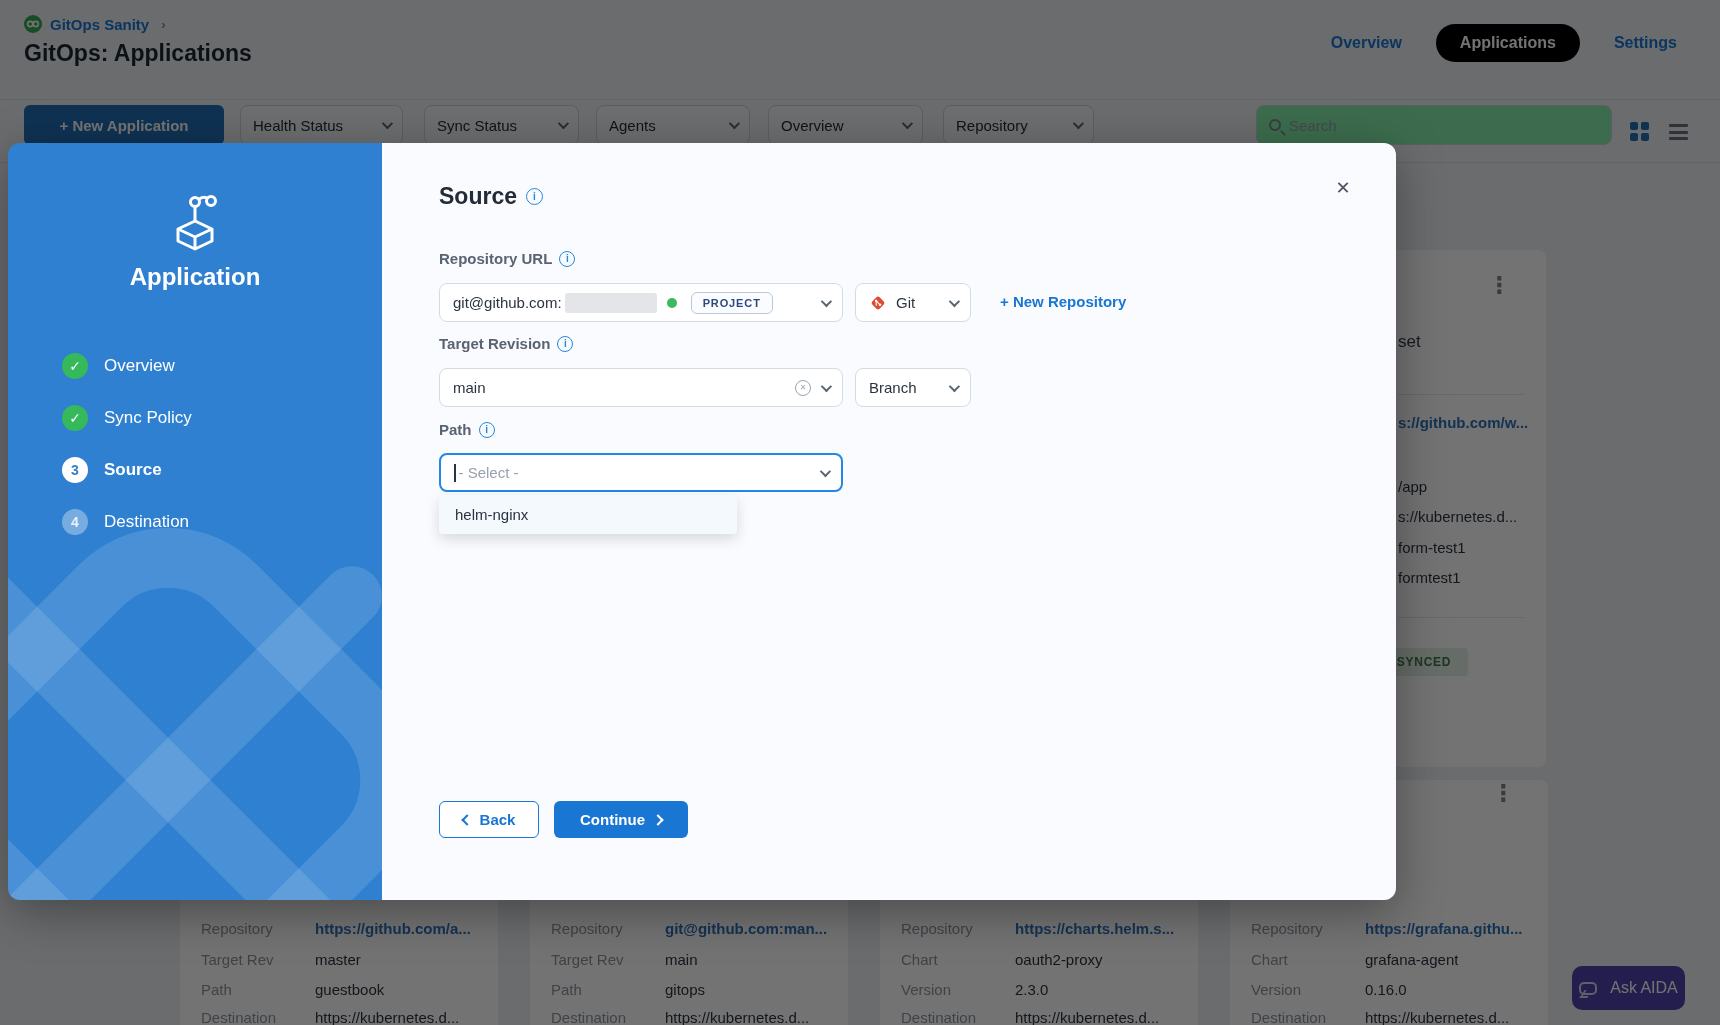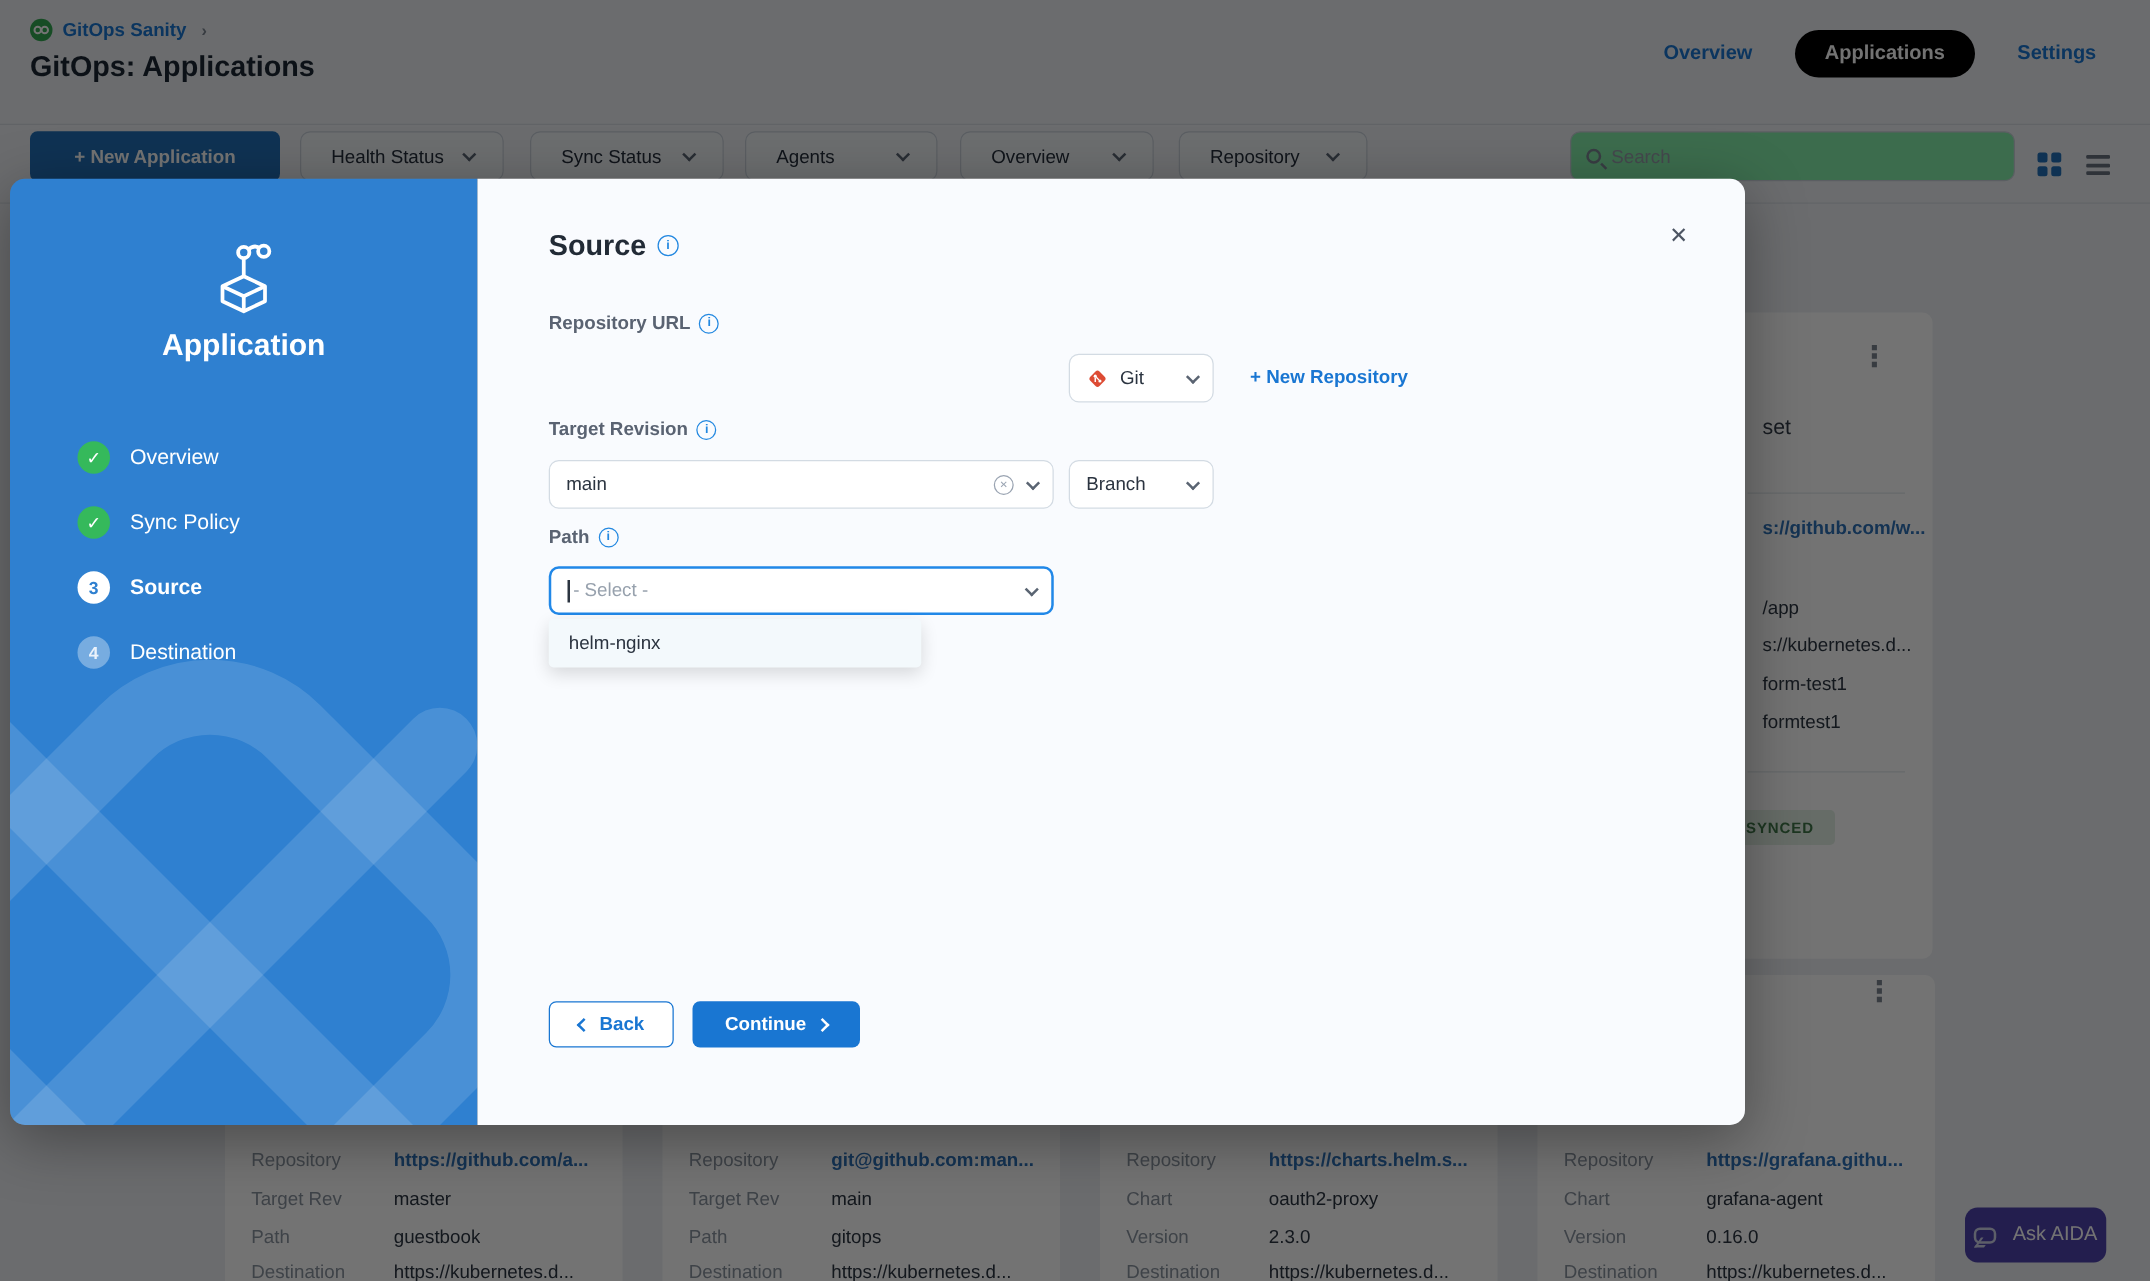--- a/index.html
+++ b/index.html
@@ -19,40 +19,40 @@
   .crumb-chev { color:#7c8591; font-size:13px; font-weight:700; margin-left:4px; }
   .page-title { position:absolute; left:24px; top:40px; font-size:23px; font-weight:700; color:#1c2733; }
 
   .top-nav { position:absolute; top:24px; right:43px; display:flex; align-items:center; gap:34px; }
   .nav-link { color:#1976d2; font-size:16px; font-weight:700; cursor:pointer; }
   .nav-pill { background:#000000; color:#ffffff; font-size:16px; font-weight:700; padding:10px 24px; border-radius:22px; cursor:pointer; }
 
   .toolbar-btn { position:absolute; top:105px; left:24px; width:200px; height:40px; background:#2270b8; color:#fff;
     font-size:15px; font-weight:700; border:none; border-radius:6px; display:flex; align-items:center; justify-content:center; }
   .filter { position:absolute; top:105px; height:40px; background:#f0f3f7; border:1px solid #c9d1da; border-radius:8px;
-    display:flex; align-items:center; justify-content:space-between; padding:0 24px; font-size:15px; color:#242e3a; }
+    display:flex; align-items:center; justify-content:space-between; padding:0 12px; font-size:15px; color:#242e3a; }
   .chev-down { width:8px; height:8px; border-right:2px solid #5a6472; border-bottom:2px solid #5a6472; transform:rotate(45deg) translateY(-2px); display:inline-block; }
   .f1{left:240px;width:163px;} .f2{left:424px;width:155px;} .f3{left:596px;width:154px;} .f4{left:768px;width:155px;} .f5{left:943px;width:151px;}
 
   .search-box { position:absolute; top:105px; left:1256px; width:356px; height:40px; background:#86efac; border:1px solid #c9d1da; border-radius:8px;
     display:flex; align-items:center; padding:0 12px; gap:8px; }
   .search-glyph { width:12px; height:12px; border:2px solid #7d8794; border-radius:50%; position:relative; flex:0 0 auto; }
   .search-glyph::after { content:""; position:absolute; width:6px; height:2px; background:#7d8794; transform:rotate(45deg); left:9px; top:11px; }
   .search-box input { border:none; outline:none; background:transparent; font-size:15px; color:#333; width:100%; font-family:inherit; }
   .search-box input::placeholder { color:#97a0ac; }
   .grid-icon { position:absolute; left:1630px; top:122px; width:19px; height:19px; display:grid; grid-template-columns:1fr 1fr; gap:3px; }
   .grid-icon span { background:#2270b8; border-radius:2px; }
   .list-icon { position:absolute; left:1669px; top:124px; width:19px; height:16px; display:flex; flex-direction:column; justify-content:space-between; }
   .list-icon span { height:3px; background:#68727f; border-radius:1px; }
 
   
   .bgcard { position:absolute; background:#ffffff; border-radius:8px; }
   .kebab { position:absolute; color:#7c8591; font-size:23px; line-height:1; font-weight:700; letter-spacing:0; }
   .card-a { left:1230px; top:250px; width:316px; height:517px; }
-  .frag { position:absolute; left:180px; color:#2c3542; font-size:15px; white-space:nowrap; }
+  .frag { position:absolute; left:168px; color:#2c3542; font-size:15px; white-space:nowrap; }
   .frag-title { top:82px; font-size:17px; font-weight:400; color:#333d49; }
   .hline { position:absolute; left:168px; right:22px; height:1px; background:#e2e7ec; }
   .frag-link { color:#2e71b8; font-weight:700; }
   .sync-badge { position:absolute; left:150px; top:398px; width:88px; height:28px; background:#e2efe4; color:#41784a;
     font-size:12px; font-weight:700; letter-spacing:0.06em; border-radius:4px; display:flex; align-items:center; justify-content:center; }
   .card-b { top:780px; width:318px; height:340px; }
   .b1{left:180px;} .b2{left:530px;} .b3{left:880px;} .b4{left:1230px;}
   .kv { position:absolute; left:21px; right:10px; height:18px; display:flex; }
   .kv .k { width:114px; flex:0 0 auto; color:#8b94a0; font-size:15px; }
   .kv .v { color:#2c3542; font-size:15px; white-space:nowrap; overflow:hidden; }
@@ -332,20 +332,27 @@
 
       <div class="m-heading">
         <span>Source</span>
         <span class="info-ico" style="width:17px;height:17px;"></span>
       </div>
 
       <div class="field-label lab1">
         <span>Repository URL</span>
         <span class="info-ico"></span>
       </div>
+      <div class="combo input-main row1">
+        <span>git@github.com:</span>
+        <span class="redacted"></span>
+        <span class="status-dot"></span>
+        <span class="proj-badge">PROJECT</span>
+        <span class="chev-down"></span>
+      </div>
       <div class="combo sel-small row1">
         <svg class="git-ico" viewBox="0 0 24 24">
           <rect x="5.1" y="5.1" width="13.8" height="13.8" rx="3" transform="rotate(45 12 12)" fill="#dd4b33"></rect>
           <circle cx="9.6" cy="9.2" r="1.7" fill="#fff"></circle>
           <circle cx="14.6" cy="14.4" r="1.7" fill="#fff"></circle>
           <path d="M10.7 10.3 L13.5 13.2 M9.6 11 V15.5" stroke="#fff" stroke-width="1.5" fill="none"></path>
         </svg>
         <span>Git</span>
         <span class="chev-down"></span>
       </div>

